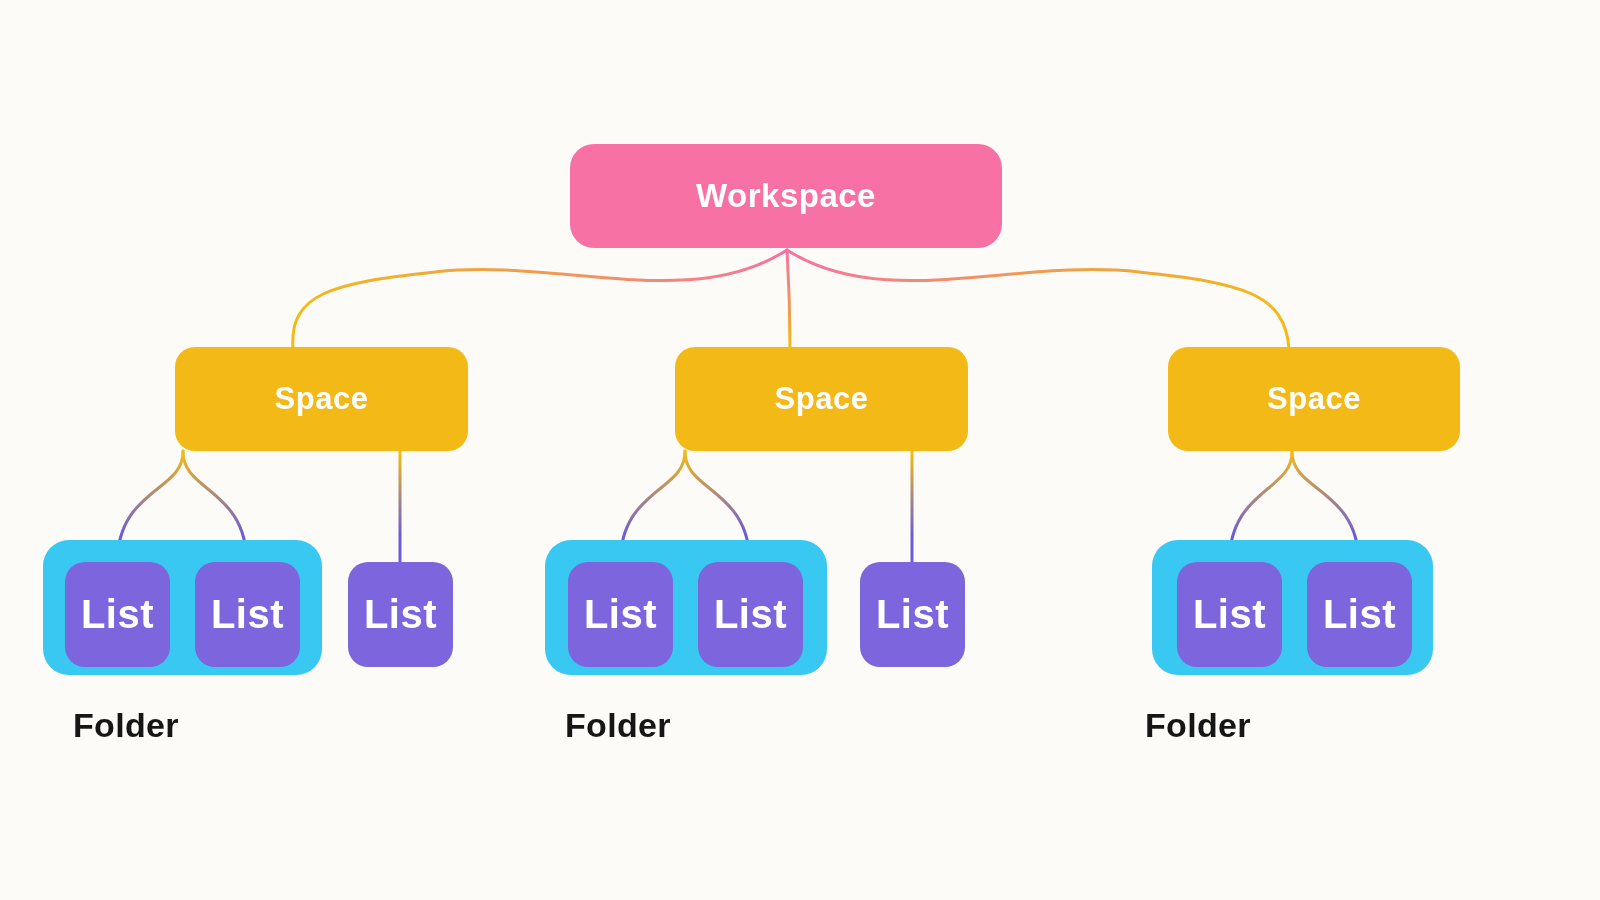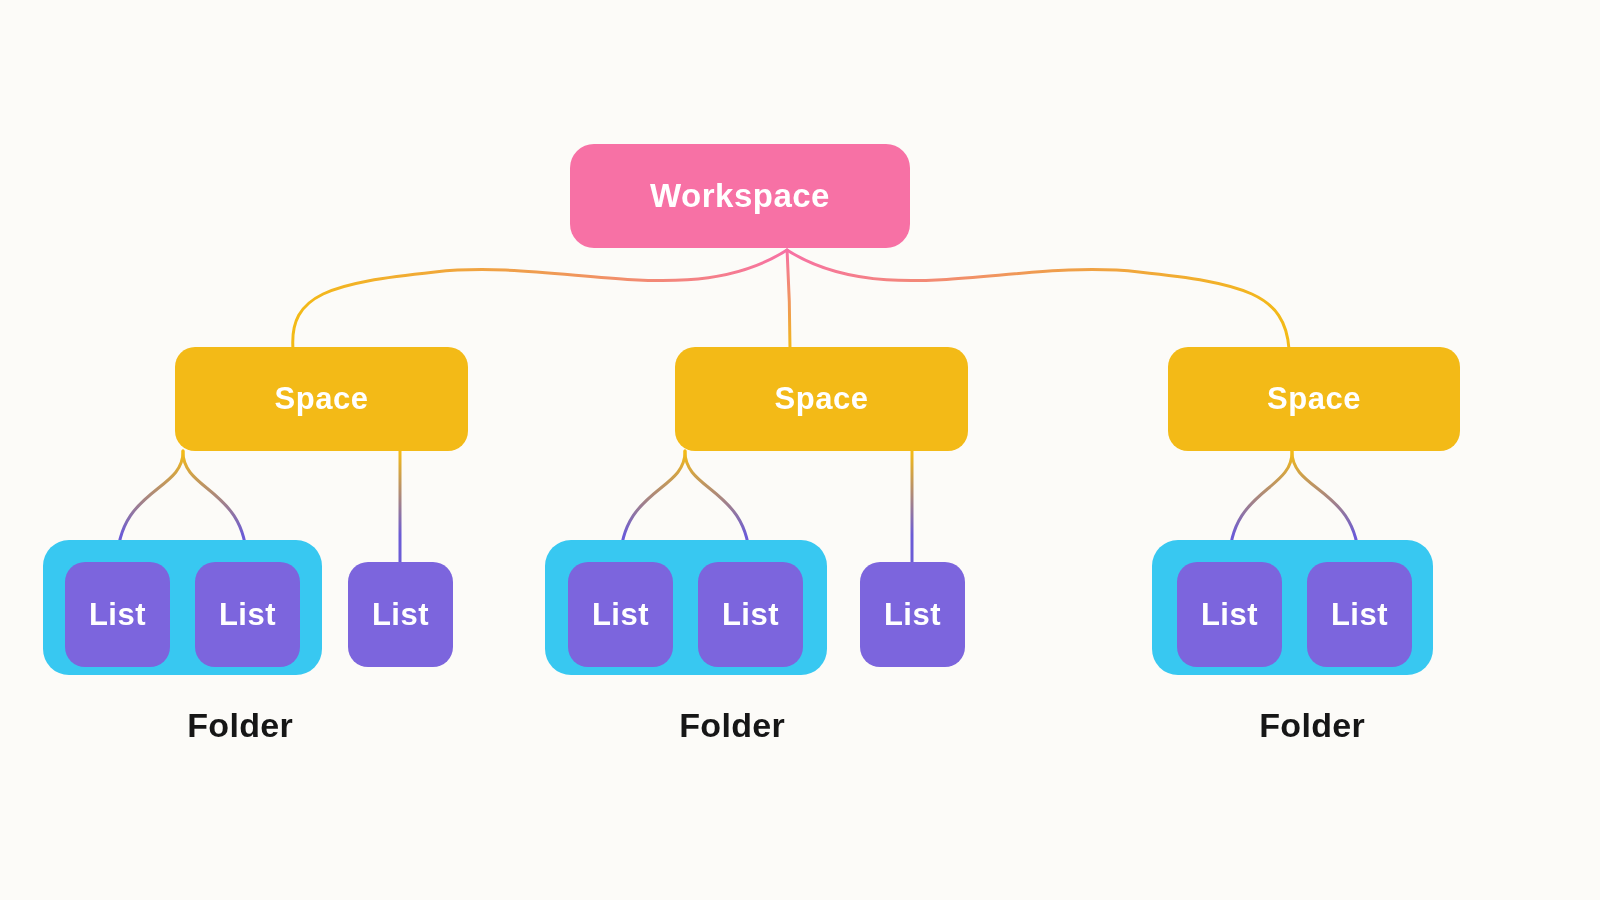--- a/index.html
+++ b/index.html
@@ -16,22 +16,22 @@
   *{margin:0;padding:0;box-sizing:border-box;}
   html,body{width:1600px;height:900px;overflow:hidden;}
   body{background:var(--bg);font-family:"Liberation Sans","DejaVu Sans",sans-serif;}
   .stage{position:relative;width:1600px;height:900px;background:var(--bg);}
   .connectors{position:absolute;left:0;top:0;width:1600px;height:900px;}
   .node{position:absolute;display:flex;align-items:center;justify-content:center;
         color:var(--text-color);font-weight:700;letter-spacing:.5px;}
   .workspace{background:var(--workspace-color);border-radius:24px;font-size:33px;}
   .space{background:var(--space-color);border-radius:20px;font-size:31px;margin-left:25px;}
   .folder{position:absolute;background:var(--folder-color);border-radius:26px;}
-  .list{background:var(--list-color);border-radius:20px;font-size:31px;}
-  .folder-caption{position:absolute;width:220px;text-align:right;
+  .list{background:var(--list-color);border-radius:20px;font-size:40px;}
+  .folder-caption{position:absolute;width:220px;text-align:left;
         color:var(--label-color);font-weight:700;font-size:34px;letter-spacing:.3px;}
   path{fill:none;stroke-width:3;stroke-linecap:round;}
 </style>
 </head>
 <body>
 
 <div class="stage">
 
   <svg class="connectors" viewBox="0 0 1600 900" xmlns="http://www.w3.org/2000/svg">
     <defs>
@@ -65,21 +65,21 @@
     <path stroke="url(#gYP)" d="M 400,451 C 400,489 400,527 400,565"></path>
 
     <path stroke="url(#gYP)" d="M 685,451 C 686,492 620,488 620,565"></path>
     <path stroke="url(#gYP)" d="M 685,451 C 684,492 750,488 750,565"></path>
     <path stroke="url(#gYP)" d="M 912,451 C 912,489 912,527 912,565"></path>
 
     <path stroke="url(#gYP)" d="M 1292,451 C 1293,492 1229,488 1229,565"></path>
     <path stroke="url(#gYP)" d="M 1292,451 C 1291,492 1359,488 1359,565"></path>
   </svg>
 
-  <div class="node workspace" style="left:570px;top:144px;width:340px;height:104px;">
+  <div class="node workspace" style="left:570px;top:144px;width:432px;height:104px;">
     <span>Workspace</span>
   </div>
 
   <div class="node space" style="left:150px;top:347px;width:293px;height:104px;">
     <span>Space</span>
   </div>
   <div class="folder" style="left:43px;top:540px;width:279px;height:135px;"></div>
   <div class="node list" style="left:65px;top:562px;width:105px;height:105px;">
     <span>List</span>
   </div>

